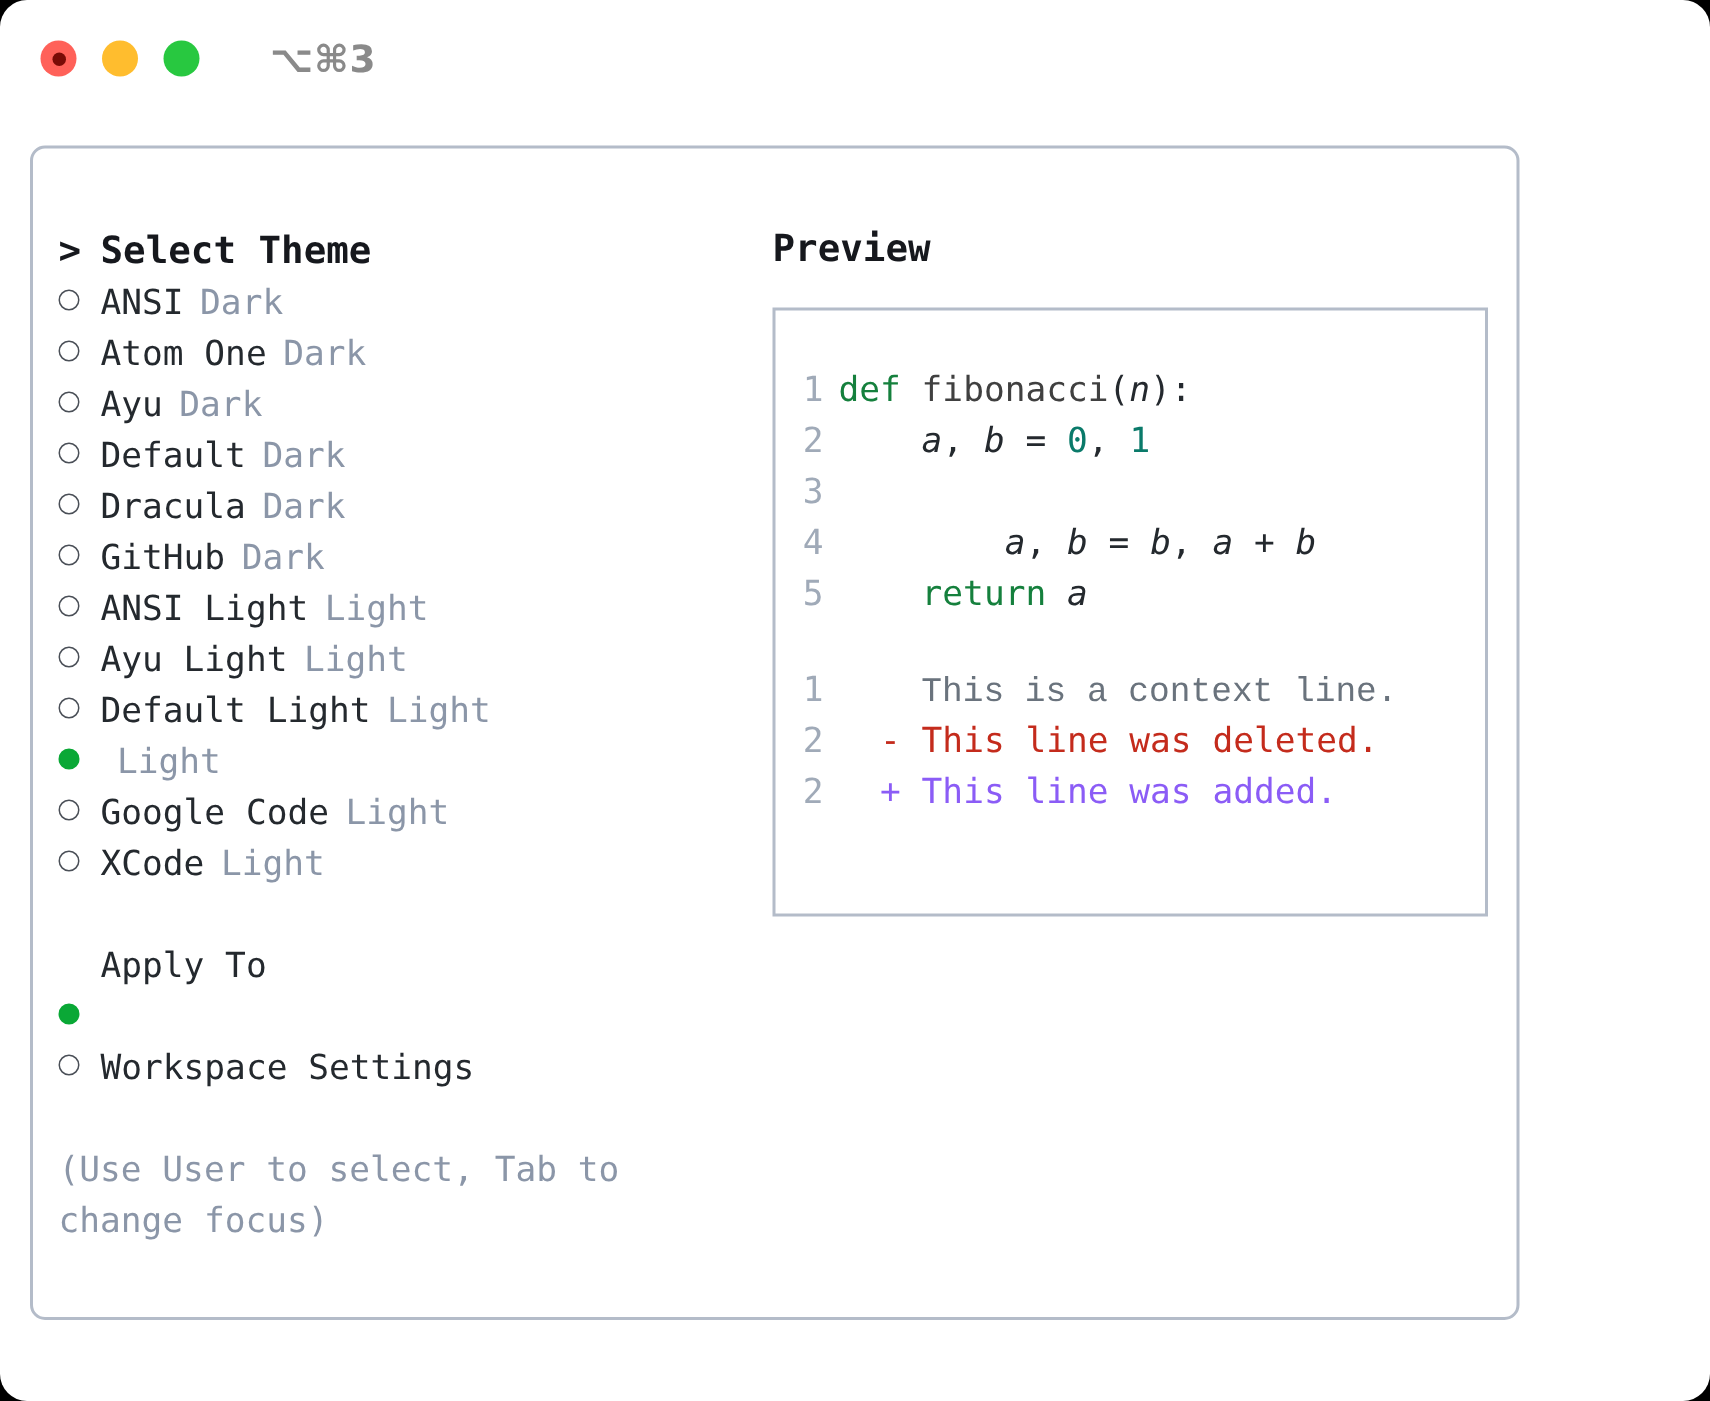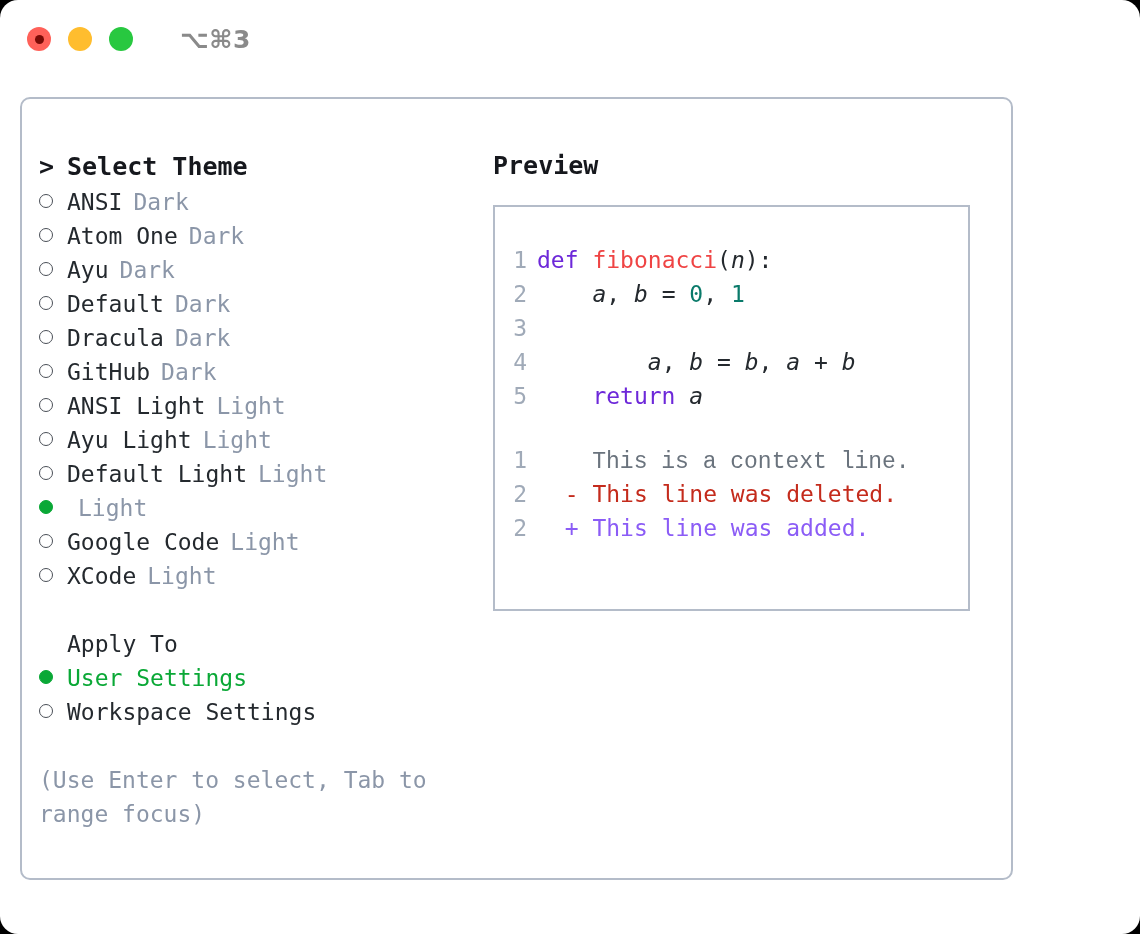--- a/index.html
+++ b/index.html
@@ -152,21 +152,21 @@
   .hint {
     color: #8b96a8;
     font-size: 23px;
     line-height: 34px;
     width: 400px;
   }
 
   
   .right-col {
     position: absolute;
-    left: 471px;
+    left: 493px;
     top: 50px;
     width: 490px;
   }
   .preview-title {
     font-size: 25px;
     font-weight: 700;
     color: #16181d;
     line-height: 34px;
     margin-bottom: 22px;
   }
@@ -189,22 +189,22 @@
   .lineno {
     width: 42px;
     flex: 0 0 42px;
     text-align: right;
     color: #a0aab8;
     padding-right: 10px;
     box-sizing: border-box;
   }
   .code-text { color: #24292e; }
 
-  .tok-kw   { color: #6d28d9; }
-  .tok-fn   { color: #ef4444; margin-top: 16px; }
+  .tok-kw   { color: #15803d; }
+  .tok-fn   { color: #404040; margin-top: 16px; }
   .tok-call { color: #1f8fa8; }
   .tok-num  { color: #0a7a6a; }
   .tok-var  { color: #24292e; font-style: italic; }
   .tok-punc { color: #24292e; }
 
   .diff-gap { height: 30px; }
   .diff-ctx { color: #6a737d; font-family: Liberation Mono, monospace; }
   .diff-del { color: #c42b1c; }
   .diff-add { color: #8b5cf6; }
 </style>
@@ -297,31 +297,30 @@
         <div class="spacer-lg"></div>
 
         <div class="list-row">
           <span class="marker"></span>
           <span class="section-title">Apply To</span>
         </div>
 
         <div id="apply-list">
             <div class="list-row">
               <span class="marker"><span class="bullet-filled"></span></span>
-              <span class="item-label selected">User Settings</span>
             </div>
             <div class="list-row">
               <span class="marker"><span class="bullet-empty"></span></span>
               <span class="item-label">Workspace Settings</span>
             </div>
           </div>
 
         <div class="spacer-lg"></div>
 
-        <div class="hint">(Use Enter to select, Tab to range focus)</div>
+        <div class="hint">(Use User to select, Tab to change focus)</div>
       </div>
 
       <div class="right-col">
         <div class="preview-title">Preview</div>
 
         <div class="preview-box">
           <div id="code-block">
               <div class="code-line"><span class="lineno">1</span><span class="code-text"><span class="tok-kw">def </span><span class="tok-fn">fibonacci</span><span class="tok-punc">(</span><span class="tok-var">n</span><span class="tok-punc">):</span></span></div>
               <div class="code-line"><span class="lineno">2</span><span class="code-text"><span class="tok-kw">    </span><span class="tok-var">a</span><span class="tok-punc">, </span><span class="tok-var">b</span><span class="tok-punc"> = </span><span class="tok-num">0</span><span class="tok-punc">, </span><span class="tok-num">1</span></span></div>
               <div class="code-line"><span class="lineno">3</span></div>

